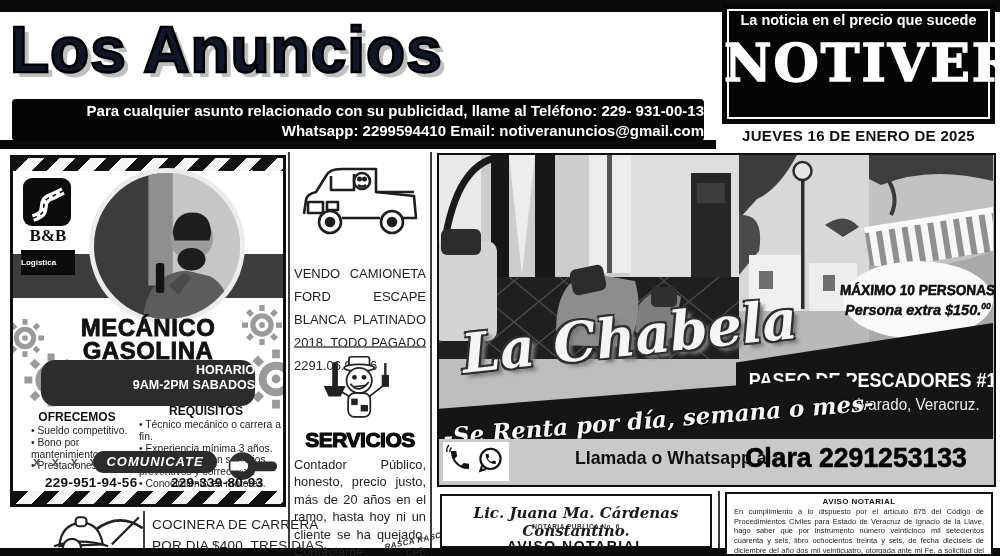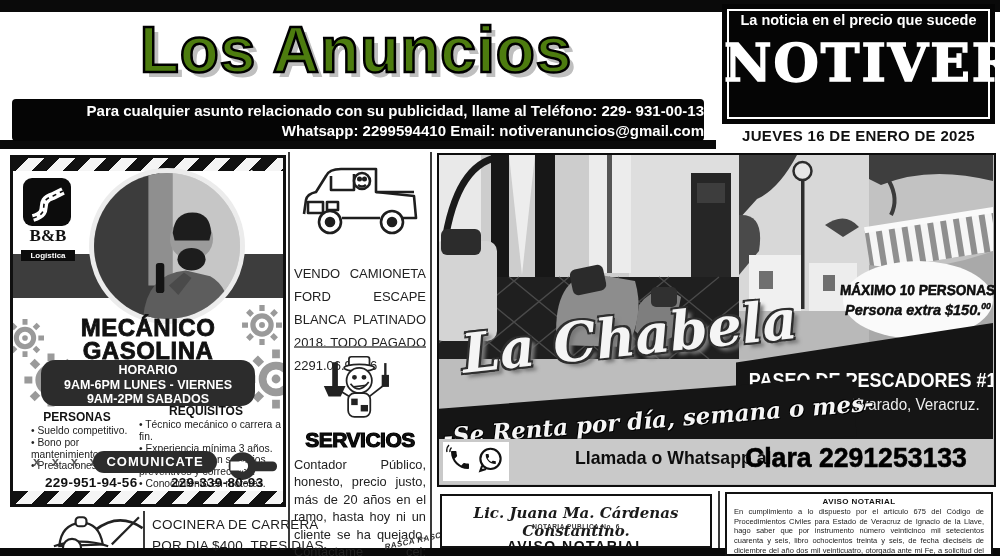--- a/index.html
+++ b/index.html
@@ -1,50 +1,50 @@
 <!DOCTYPE html>
 <html><head>
 <meta charset="utf-8">
 <style>
   html,body{margin:0;padding:0;background:#888;}
   .page{position:relative;width:1000px;height:556px;background:#fff;overflow:hidden;
         font-family:"Liberation Sans",sans-serif;color:#111;}
   .abs{position:absolute;}
   .bar{background:#0a0a0a;}
   
-  .masthead{left:10px;top:4px;width:692px;text-align:center;font-weight:bold;font-size:64px;
-    letter-spacing:1px;color:#4d7c0f;-webkit-text-stroke:2.5px #000;text-shadow:5px 5px 0 #bfbfbf;line-height:92px;}
+  .masthead{left:10px;top:4px;width:692px;text-align:left;font-weight:bold;font-size:64px;
+    letter-spacing:1px;color:#0f172a;-webkit-text-stroke:2.5px #000;text-shadow:5px 5px 0 #bfbfbf;line-height:92px;}
   .contactbar{left:12px;top:99px;width:692px;height:42px;background:#050505;border-radius:4px;
     color:#fff;text-align:right;font-weight:bold;font-size:15px;line-height:20px;padding-top:2px;box-sizing:border-box;}
   .notiverbox{left:722px;top:4px;width:273px;height:120px;background:#050505;border:2px solid #050505;box-sizing:border-box;}
   .notiver-inner{position:absolute;inset:3px;border:2px solid #fff;}
   .notiver-tag{position:absolute;top:6px;width:100%;text-align:center;color:#fff;font-weight:bold;font-size:14.5px;}
   .notiver-brand{position:absolute;top:26px;width:100%;text-align:center;color:#fff;font-weight:bold;
      font-family:"DejaVu Serif",serif;font-size:52px;letter-spacing:2px;-webkit-text-stroke:1.5px #fff;transform:scaleY(1.02);}
   .dateline{left:722px;top:127px;width:273px;text-align:center;font-weight:bold;font-size:15px;letter-spacing:.3px;}
   
   .vline{width:2px;background:#3a3a3a;}
   .hline{height:1.5px;background:#777;}
   .hazard{height:13px;background:repeating-linear-gradient(135deg,#111 0 11px,#f5f5f5 11px 22px);}
   
   .mech{left:10px;top:155px;width:276px;height:352px;border:3px solid #101010;box-sizing:border-box;background:#fff;overflow:hidden;}
   .mech-grayband{left:0;top:96px;width:100%;height:44px;background:#3d3d3d;}
   .mech-stripe{width:64px;height:8px;background:#fff;transform:rotate(-32deg);}
   .bnb-chip{left:10px;top:20px;width:48px;height:48px;background:#0c0c0c;border-radius:9px;}
   .bnb-name{left:6px;top:68px;width:58px;text-align:center;font-family:Liberation Serif, serif;font-weight:bold;font-size:17px;}
-  .bnb-sub{left:8px;top:92px;width:54px;text-align:center;background:#0c0c0c;color:#fff;font-size:8px;font-weight:bold;padding:1px 0;}
+  .bnb-sub{left:8px;top:92px;width:54px;background:#0c0c0c;color:#fff;font-size:8px;font-weight:bold;padding:8px 0;}
   .portrait{left:76px;top:10px;width:156px;height:156px;border-radius:50%;border:5px solid #ececec;overflow:hidden;background:#cdcdcd;box-sizing:border-box;}
   .mech-title{width:100%;text-align:center;font-weight:bold;font-size:24px;letter-spacing:.5px;-webkit-text-stroke:.8px #111;line-height:23px;}
   .horario{left:28px;top:202px;width:214px;height:46px;background:#2c2c2c;border-radius:14px;color:#fff;
-    text-align:center;font-weight:bold;font-size:12.5px;line-height:14.5px;padding-top:3px;box-sizing:border-box;}
+    text-align:right;font-weight:bold;font-size:12.5px;line-height:14.5px;padding-top:3px;box-sizing:border-box;}
   .colhead{font-weight:bold;font-size:12px;text-align:center;}
   .blist{margin:1px 0 0;padding-left:8px;list-style:none;font-size:10.3px;line-height:11.8px;color:#222;}
   .blist li::before{content:"•  ";}
   .cta{left:80px;top:293px;width:124px;height:22px;background:#2c2c2c;border-radius:11px;color:#fff;
-    text-align:center;font-weight:bold;font-size:13px;letter-spacing:1px;line-height:22px;}
+    text-align:center;font-weight:bold;font-size:13px;letter-spacing:1px;line-height:22px;font-style:italic;}
   .xdecor{left:20px;top:296px;font-weight:bold;font-size:13px;color:#555;letter-spacing:4px;}
   .phones{top:317px;font-weight:bold;font-size:13.5px;letter-spacing:.3px;}
   .gear{color:#9a9a9a;}
   
   .cocinera{left:152px;top:514px;font-size:13.5px;letter-spacing:.2px;line-height:21px;color:#1c1c1c;}
   
   .midhead{width:136px;text-align:center;font-weight:bold;-webkit-text-stroke:1.1px #000;font-size:21px;letter-spacing:-.5px;}
   .midbody{left:294px;width:132px;font-size:13px;color:#222;text-align:justify;}
   .rasca{font-style:italic;font-weight:bold;font-size:8px;color:#333;transform:rotate(-12deg);letter-spacing:.5px;}
   
@@ -165,26 +165,25 @@
       </svg>
     <svg class="abs gear" style="left:232px;top:190px" width="62" height="62">
         <use href="#gear"></use>
       </svg>
 
     <div class="abs mech-title" style="top:158px">MECÁNICO</div>
     <div class="abs mech-title" style="top:181px">GASOLINA</div>
 
     <div class="abs horario">
       <div>HORARIO</div>
-      <div>9AM-6PM LUNES - VIERNES</div>
       <div>9AM-2PM  SABADOS</div>
     </div>
 
     <div class="abs" style="left:10px;top:252px;width:108px">
-      <div class="colhead">PERSONAS</div>
+      <div class="colhead">OFRECEMOS</div>
       <ul class="blist">
         <li>Sueldo competitivo.</li>
         <li>Bono por mantenimiento.</li>
         <li>Prestaciones de ley.</li>
       </ul>
     </div>
     <div class="abs" style="left:118px;top:246px;width:150px">
       <div class="colhead">REQUISITOS</div>
       <ul class="blist">
         <li>Técnico mecánico o carrera a fin.</li>

